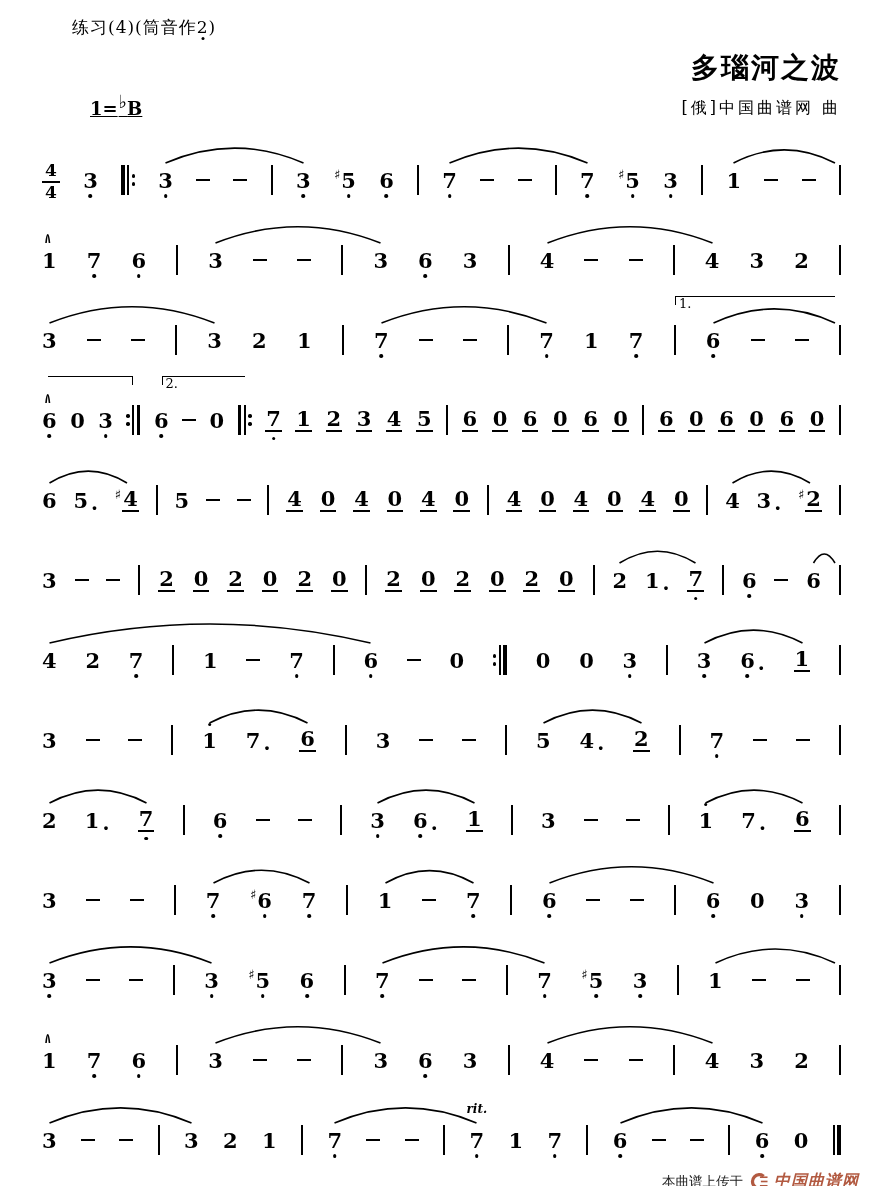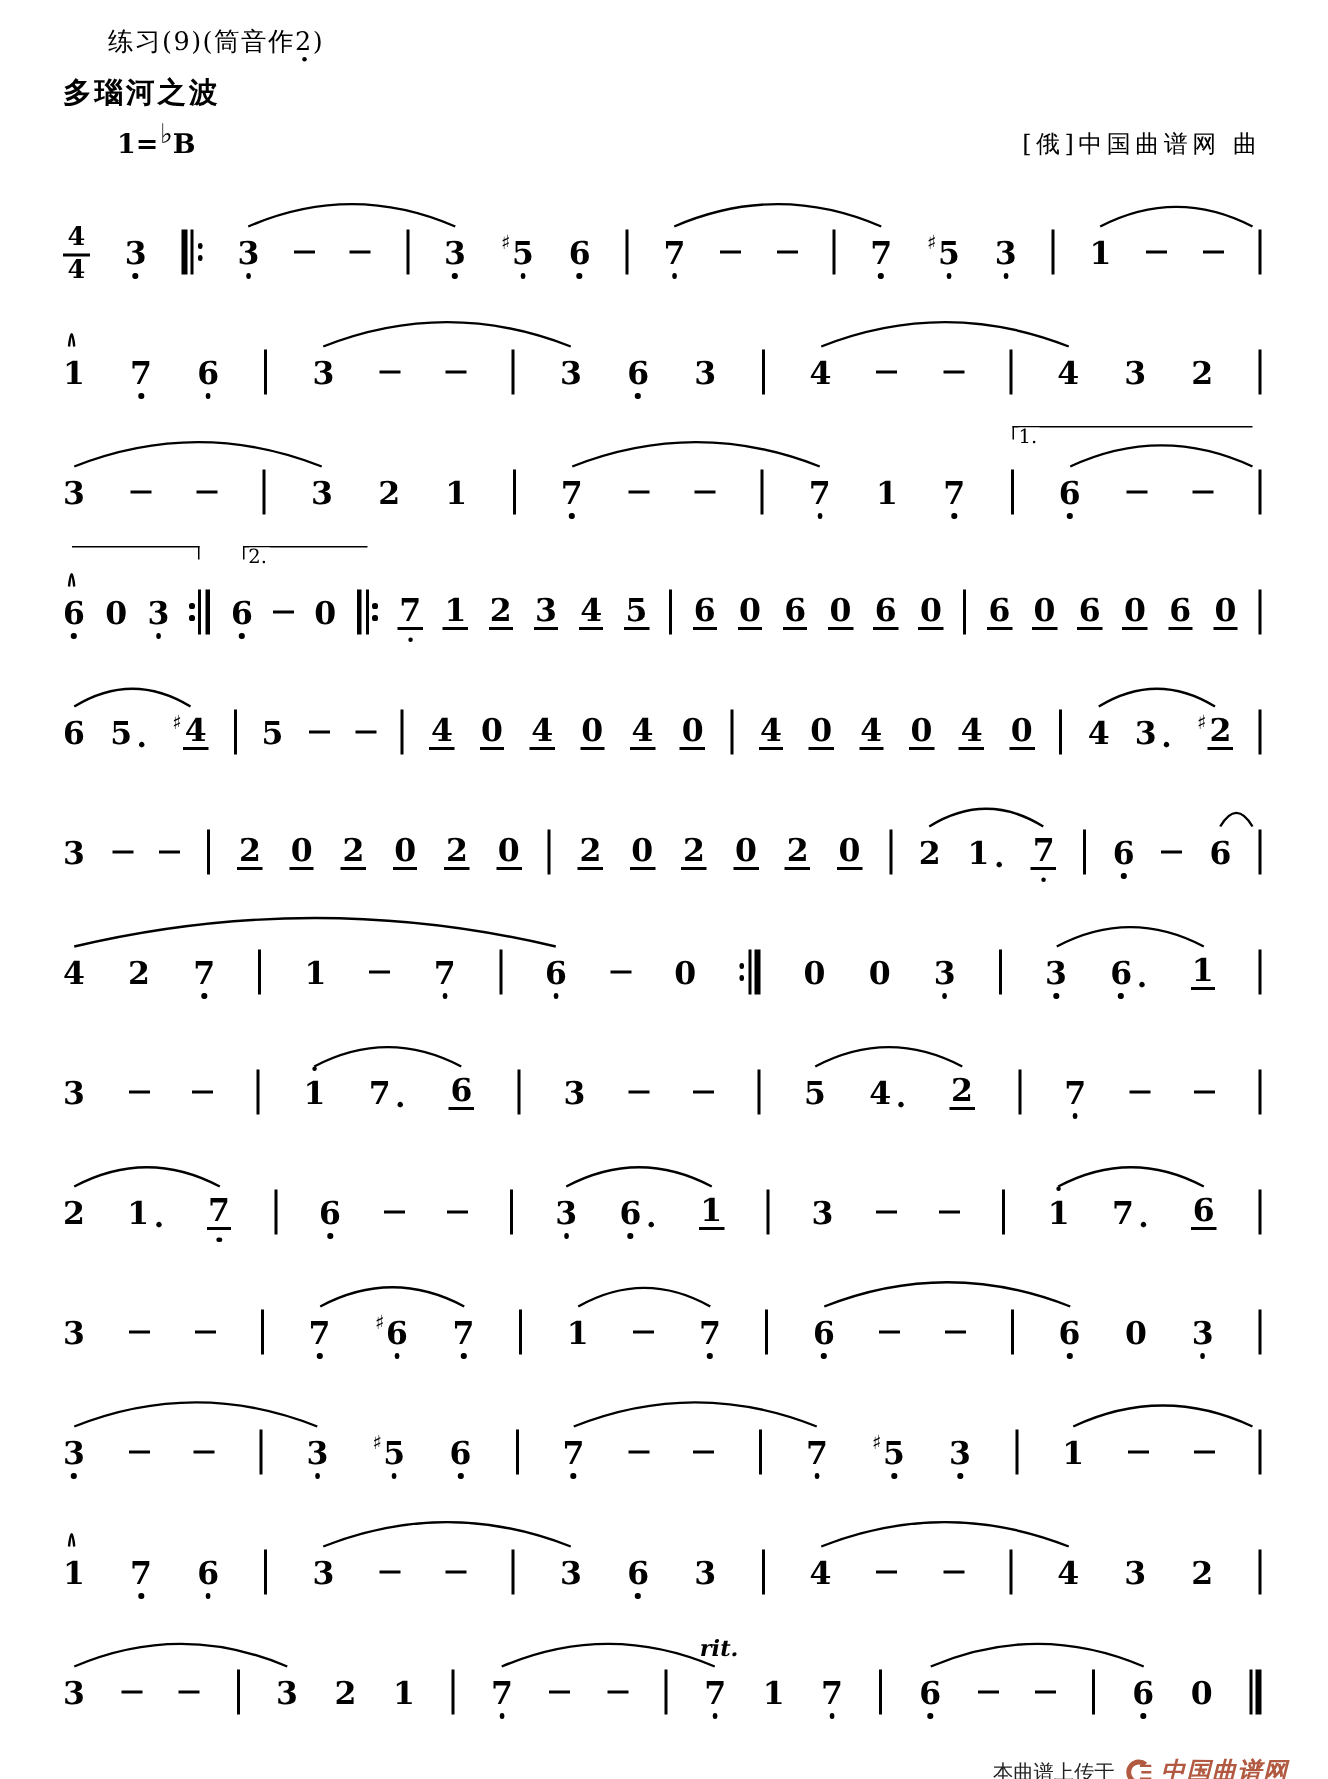--- a/index.html
+++ b/index.html
@@ -4,23 +4,23 @@
 <style>
   :root{ --brand:#b25a41; }
   html,body{margin:0;padding:0;background:#fff;}
   body{width:885px;height:1186px;overflow:hidden;font-family:"DejaVu Serif","Liberation Serif",serif;color:#000;}
   .page{padding:0 44px 0 42px;position:relative;height:100%;box-sizing:border-box;}
 
   
   .ex{margin:16px 0 0 30px;font-size:17px;letter-spacing:1px;}
   .exnote{position:relative;display:inline-block;}
   .exnote::after{content:"";position:absolute;left:50%;transform:translateX(-50%);bottom:-3px;width:3px;height:3px;border-radius:50%;background:#000;}
-  .title{margin:10px 0 0 0;text-align:left;font-size:19px;font-weight:700;letter-spacing:2px;}
+  .title{margin:10px 0 0 0;text-align:right;font-size:28px;font-weight:700;letter-spacing:2px;}
   .meta{display:flex;justify-content:space-between;align-items:flex-end;margin:2px 0 0 0;height:30px;}
-  .key{margin-left:36px;font-size:18px;font-weight:700;}
+  .key{margin-left:48px;font-size:18px;font-weight:700;text-decoration:underline;}
   .key .flat{position:relative;top:-7px;font-size:18px;margin:0 0 0 1px;}
   .composer{font-size:16px;letter-spacing:3px;}
 
   
   .score{margin-top:2px;}
   .line{position:relative;height:80px;padding-top:44px;display:flex;justify-content:space-between;align-items:flex-start;box-sizing:border-box;}
   .tok{position:relative;}
   .note{height:30px;display:inline-flex;align-items:center;}
   .d{position:relative;font-weight:700;font-size:21px;line-height:1;font-family:"DejaVu Serif",serif;}
   .ud{border-bottom:2.2px solid #000;padding:0 1px 1.5px 1px;}
@@ -39,33 +39,33 @@
   .dots::before,.dots::after{content:"";display:block;width:3.4px;height:3.4px;border-radius:50%;background:#000;}
   .ts{display:inline-flex;flex-direction:column;align-items:center;line-height:1;transform:translateY(-3px);}
   .tsn,.tsd{font-weight:700;font-size:17px;padding:0 3px;font-family:"DejaVu Serif",serif;}
   .tsn{border-bottom:2px solid #000;padding-bottom:1.5px;margin-bottom:1.5px;}
   .slurs{position:absolute;left:0;top:0;pointer-events:none;}
   .slurs path{stroke:#000;stroke-width:1.6;fill:none;}
   .volta{position:absolute;top:15px;height:9px;border-top:1.6px solid #000;box-sizing:border-box;}
   .volta.lt{border-left:1.6px solid #000;}
   .volta.rt{border-right:1.6px solid #000;}
   .volta .vl{position:absolute;left:3px;top:0;font-size:13px;line-height:1;background:#fff;padding-right:2px;}
-  .anno{position:absolute;top:21px;font-style:italic;font-weight:700;font-size:15px;}
+  .anno{position:absolute;top:21px;font-style:italic;font-weight:700;font-size:12px;}
 
   
   .footer{position:absolute;right:26px;bottom:10px;display:flex;align-items:center;gap:6px;}
   .ft{font-family:"Liberation Sans","DejaVu Sans",sans-serif;font-size:13.5px;color:#222;}
   .logo{color:var(--brand);display:inline-flex;align-items:center;}
   .site{color:var(--brand);font-weight:700;font-size:16px;font-style:italic;letter-spacing:1px;}
 </style>
 </head>
 <body>
 
 <div class="page">
-  <div class="ex"><span>练习(9)(筒音作</span><span class="exnote">2</span><span>)</span></div>
+  <div class="ex"><span>练习(4)(筒音作</span><span class="exnote">2</span><span>)</span></div>
 
   <h1 class="title">多瑙河之波</h1>
 
   <div class="meta">
     <div class="key"><span>1=</span><span class="flat">♭</span><span>B</span></div>
     <div class="composer">[俄]中国曲谱网 曲</div>
   </div>
 
   <div class="score">
       <div class="line">

